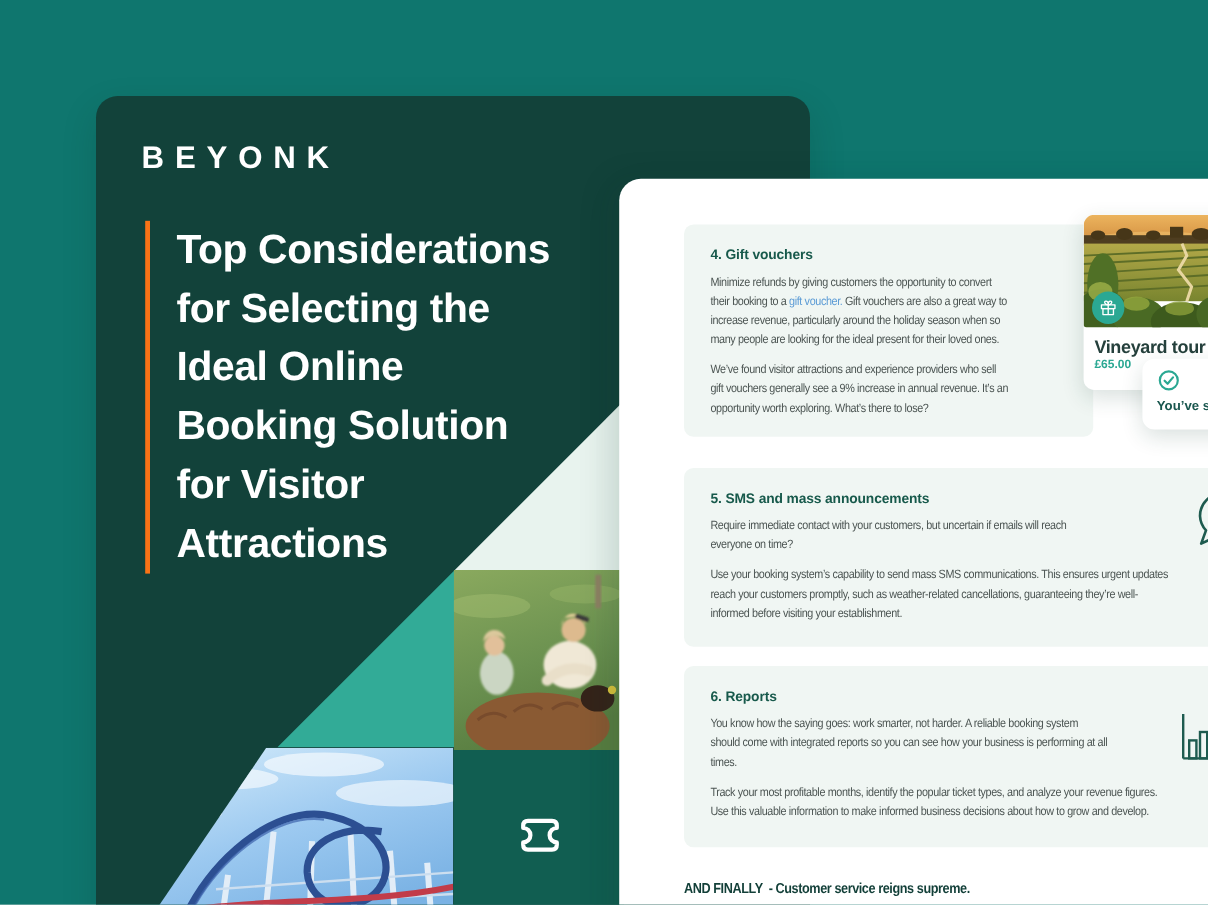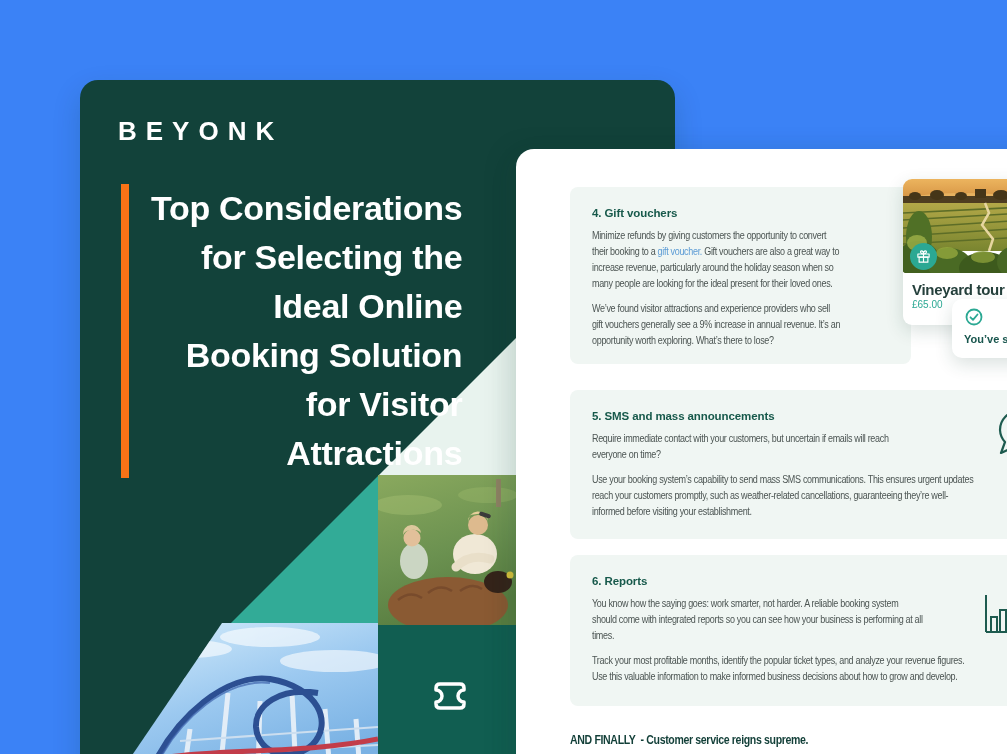--- a/index.html
+++ b/index.html
@@ -1,26 +1,26 @@
 <!DOCTYPE html>
 <html><head>
 <meta charset="utf-8">
 <style>
   html,body{margin:0;padding:0;}
   body{font-family:"Liberation Sans", sans-serif;}
-  .stage{position:relative;width:1007px;height:754px;overflow:hidden;background:#3b82f6;}
+  .stage{position:relative;width:1007px;height:754px;overflow:hidden;background:#0f766e;}
 
   
   .cover{position:absolute;left:80px;top:80px;width:595px;height:700px;
          background:#12423A;border-radius:18px;overflow:hidden;
          box-shadow:0 12px 28px rgba(10,50,40,.18);}
   .logo{position:absolute;left:38px;top:36px;color:#FFFFFF;font-weight:700;
         font-size:26px;letter-spacing:9px;}
-  .title-block{position:absolute;left:41px;top:104px;border-left:8px solid #f97316;
-        padding-left:22px;text-align:right;}
+  .title-block{position:absolute;left:41px;top:104px;border-left:4px solid #f97316;
+        padding-left:22px;}
   .title{color:#FFFFFF;font-weight:700;font-size:34px;line-height:49px;
         letter-spacing:-0.3px;white-space:pre;}
   .tri{position:absolute;clip-path:polygon(100% 0,100% 100%,0 100%);}
   .tri-mint{left:299px;top:99px;width:296px;height:296px;background:#E8F3EE;}
   .tri-teal{left:151px;top:395px;width:148px;height:148px;background:#32AB97;}
   .photo{position:absolute;overflow:hidden;}
   .photo-family{left:298px;top:395px;width:142px;height:150px;}
   .photo-coaster{left:40px;top:543px;width:258px;height:150px;
         clip-path:polygon(102px 0,100% 0,100% 100%,0 100%);}
   .ticket-tile{position:absolute;left:298px;top:545px;width:142px;height:155px;background:#115E51;}
@@ -44,21 +44,21 @@
         letter-spacing:-0.4px;white-space:pre;transform:scaleX(0.88);transform-origin:0 0;}
 
   
   .vcard{position:absolute;left:387px;top:30px;width:122px;height:146px;background:#FFFFFF;
         border-radius:9px;box-shadow:0 6px 18px rgba(25,70,55,.16);}
   .vimg{position:absolute;left:0;top:0;width:122px;height:94px;border-radius:9px 9px 0 0;overflow:hidden;}
   .badge{position:absolute;left:7px;top:64px;width:27px;height:27px;border-radius:50%;
         background:#2BA893;display:flex;align-items:center;justify-content:center;}
   .vtitle{position:absolute;left:9px;top:102px;font-size:15px;font-weight:700;
         letter-spacing:-0.3px;color:#25403C;white-space:pre;}
-  .vprice{position:absolute;left:9px;top:120px;font-size:10px;font-weight:400;color:#2BA893;}
+  .vprice{position:absolute;left:9px;top:120px;font-size:10px;font-weight:700;color:#2BA893;}
 
   
   .sold{position:absolute;left:436px;top:150px;width:104px;height:59px;background:#FFFFFF;
         border-radius:10px;box-shadow:0 6px 18px rgba(25,70,55,.16);}
   .sold svg{position:absolute;left:13px;top:9px;}
   .sold-text{position:absolute;left:12px;top:34px;font-size:11px;font-weight:700;
         color:#19564E;white-space:pre;}
 </style>
 </head>
 <body>

